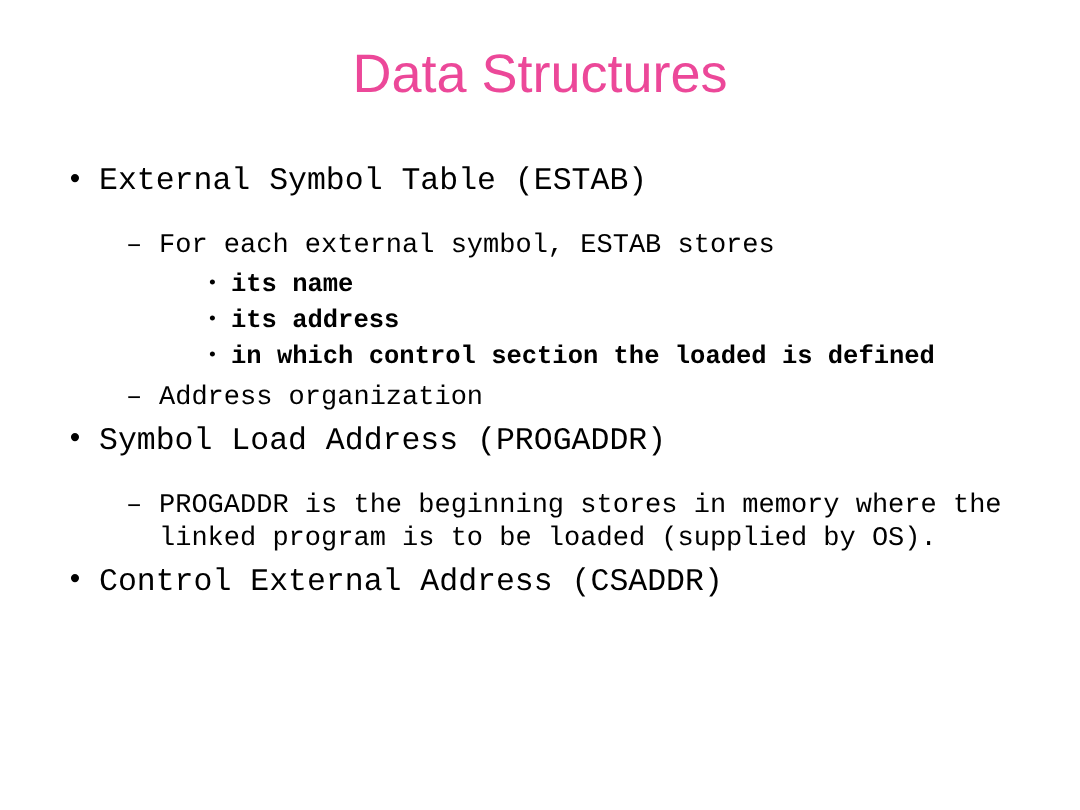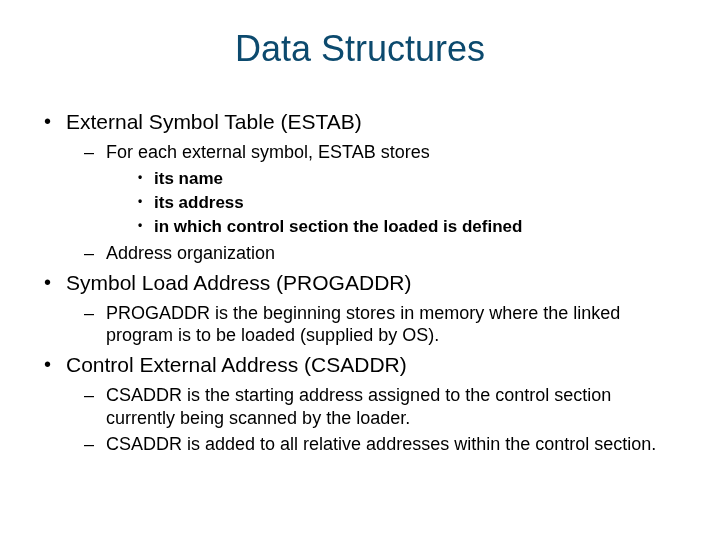--- a/index.html
+++ b/index.html
@@ -7,42 +7,42 @@
     width: 720px;
     height: 540px;
     background: #ffffff;
     font-family: Arial, Helvetica, sans-serif;
     color: #000000;
     padding: 20px 40px 20px 40px;
     position: relative;
   }
   .title {
     font-size: 36px;
-    color: #0c4a6e;
+    color: #ec4899;
     text-align: center;
     margin-top: 8px;
     margin-bottom: 38px;
     font-weight: normal;
   }
-  ul { list-style: none; }
+  ul { list-style: none; font-family: Liberation Mono, monospace; }
   .level1 > li {
     font-size: 21px;
     margin-bottom: 4px;
     padding-left: 26px;
     position: relative;
     line-height: 1.3;
   }
   .level1 > li::before {
     content: "•";
     position: absolute;
     left: 4px;
     font-size: 20px;
   }
   .level2 {
-    margin-top: 6px;
+    margin-top: 18px;
   }
   .level2 > li {
     font-size: 18px;
     margin-bottom: 4px;
     padding-left: 40px;
     position: relative;
     line-height: 1.25;
   }
   .level2 > li::before {
     content: "–";
@@ -90,18 +90,14 @@
     </ul>
   </li>
   <li>
     <span>Symbol Load Address (PROGADDR)</span>
     <ul class="level2">
       <li><span>PROGADDR is the beginning stores in memory where the linked program is to be loaded (supplied by OS).</span></li>
     </ul>
   </li>
   <li>
     <span>Control External Address (CSADDR)</span>
-    <ul class="level2">
-      <li><span>CSADDR is the starting address assigned to the control section currently being scanned by the loader.</span></li>
-      <li><span>CSADDR is added to all relative addresses within the control section.</span></li>
-    </ul>
   </li>
 </ul>
 
 </body></html>

